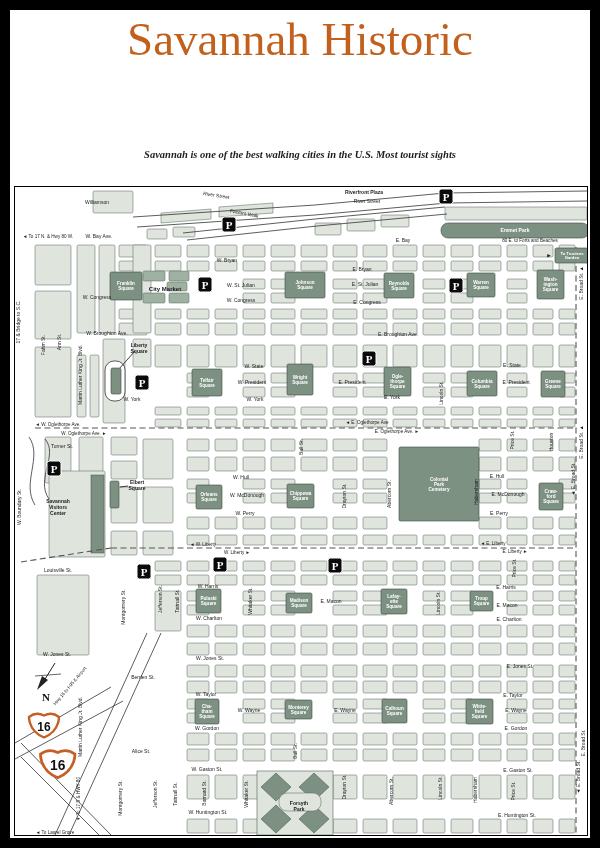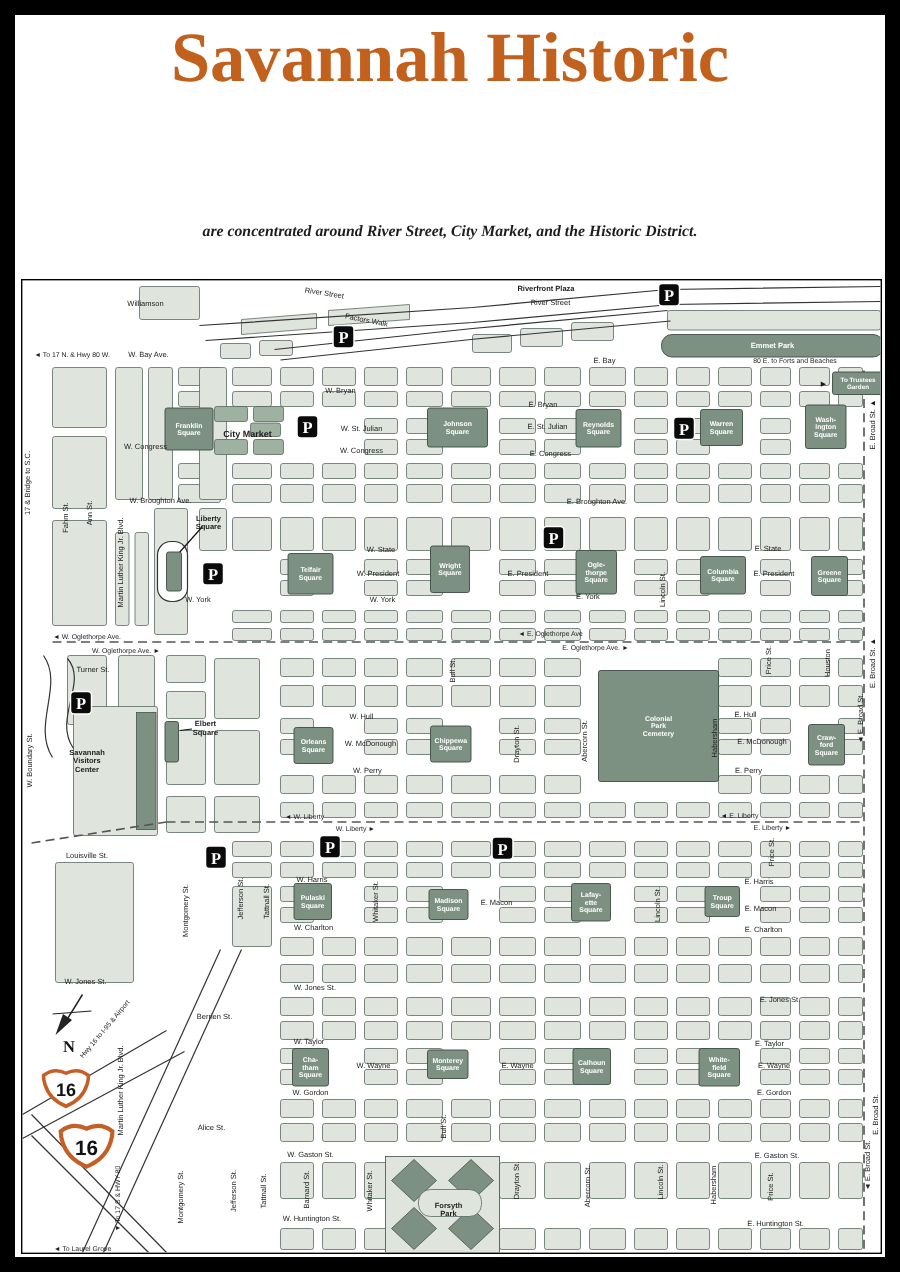--- a/index.html
+++ b/index.html
@@ -1,34 +1,34 @@
 <!DOCTYPE html>
 <html><head>
 <meta charset="utf-8">
 <style>
   html,body{margin:0;padding:0;background:#000;}
   body{width:600px;height:848px;position:relative;font-family:"Liberation Sans",sans-serif;}
   .paper{position:absolute;left:10px;top:10px;width:580px;height:828px;background:#fff;}
   .title-block{position:absolute;left:0;top:6px;width:580px;text-align:center;
-    font-family:"Liberation Serif",serif;color:#c2601e;font-size:47px;line-height:1.02;font-weight:700;}
+    font-family:"Liberation Serif",serif;color:#c2601e;font-size:47px;line-height:1.02;font-weight:400;}
   .subtitle-block{position:absolute;left:0;top:138px;width:580px;text-align:center;
     font-family:"Liberation Serif",serif;font-style:italic;font-weight:bold;font-size:10.5px;
     line-height:1.35;color:#1d1d1d;}
   .map-frame{position:absolute;left:4px;top:176px;width:572px;height:648px;border:1px solid #000;background:#fff;}
   svg{display:block;}
 </style>
 </head>
 <body>
 
 <div class="paper">
   <div class="title-block">
     <div>Savannah Historic</div>
   </div>
   <div class="subtitle-block">
-    <div>are concentrated around River Street, City Market, and the Historic District.</div>
+    <div>Savannah is one of the best walking cities in the U.S. Most tourist sights</div>
   </div>
   <div class="map-frame">
       <svg width="572" height="648" viewBox="0 0 572 648">
         <rect x="0" y="0" width="572" height="648" fill="#ffffff"></rect>
         <rect x="104" y="58" width="28" height="12" fill="#dfe4dd" stroke="#51625a" stroke-width="0.5" rx="1.5"></rect>
         <rect x="140" y="58" width="26" height="12" fill="#dfe4dd" stroke="#51625a" stroke-width="0.5" rx="1.5"></rect>
         <rect x="172" y="58" width="22" height="12" fill="#dfe4dd" stroke="#51625a" stroke-width="0.5" rx="1.5"></rect>
         <rect x="200" y="58" width="22" height="12" fill="#dfe4dd" stroke="#51625a" stroke-width="0.5" rx="1.5"></rect>
         <rect x="228" y="58" width="22" height="12" fill="#dfe4dd" stroke="#51625a" stroke-width="0.5" rx="1.5"></rect>
         <rect x="256" y="58" width="24" height="12" fill="#dfe4dd" stroke="#51625a" stroke-width="0.5" rx="1.5"></rect>

